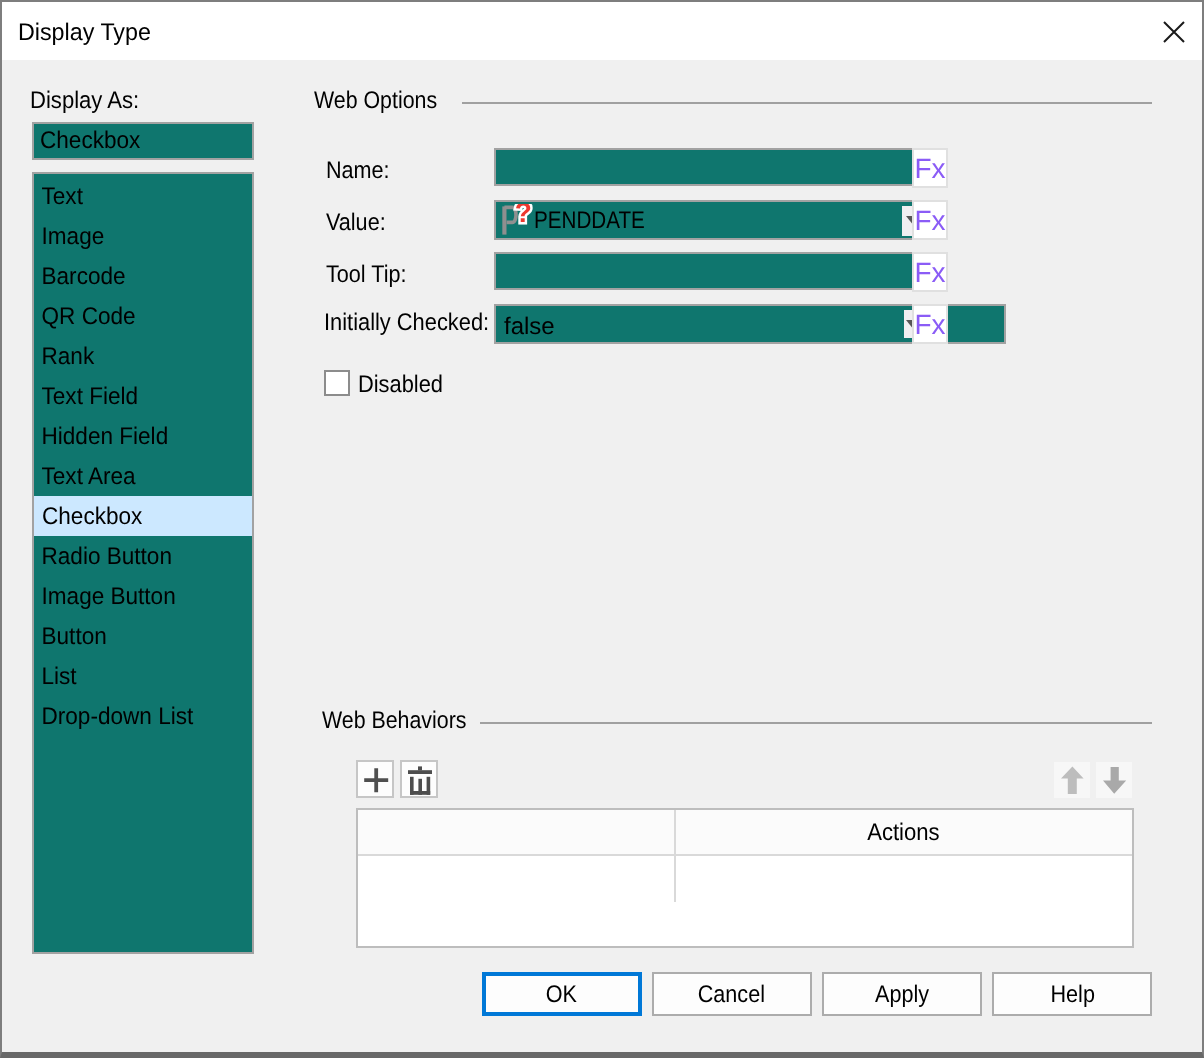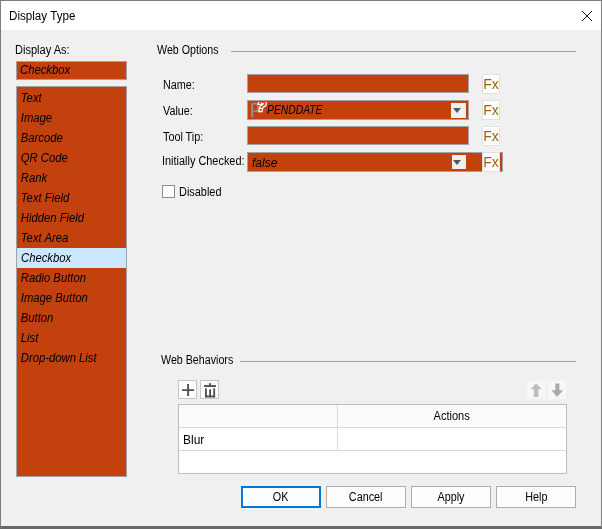--- a/index.html
+++ b/index.html
@@ -6,35 +6,35 @@
 body{width:602px;height:529px;position:relative;overflow:hidden;
   font-family:"Liberation Sans",sans-serif;font-size:12px;color:#000;
   background:#f0f0f0;}
 .abs{position:absolute;}
 #frame{position:absolute;left:0;top:0;width:600px;height:525px;
   border:1px solid #7e7e7e;border-bottom:3px solid #686868;z-index:90;pointer-events:none;}
 #titlebar{position:absolute;left:1px;top:1px;width:600px;height:29px;background:#fff;}
 #title{position:absolute;left:8px;top:8px;font-size:12px;transform:scaleX(0.97);transform-origin:0 0;}
 #closex{position:absolute;left:580px;top:9px;}
 
-.inputbox{position:absolute;background:#c2410c;border:1px solid #a2a2a2;box-sizing:border-box;font-style:italic;}
+.inputbox{position:absolute;background:#0f766e;border:1px solid #a2a2a2;box-sizing:border-box;}
 #displayas{left:15px;top:43px;transform:scaleX(0.92);transform-origin:0 0;}
 #dainput{left:16px;top:61px;width:111px;height:19px;}
 #dainput span{position:absolute;left:3px;top:1px;transform:scaleX(0.94);transform-origin:0 0;}
 #listbox{left:16px;top:86px;width:111px;height:391px;}
 .li{position:absolute;left:0;width:116px;height:20px;line-height:20px;padding-left:4px;box-sizing:border-box;transform:scaleX(0.94);transform-origin:0 0;}
 .li.sel{width:109px;transform:none;}
 .li.sel span{display:inline-block;transform:scaleX(0.94);transform-origin:0 0;}
 .sel{background:#cce8ff;}
 
 .grouplbl{position:absolute;transform:scaleX(0.89);transform-origin:0 0;}
 .hr{position:absolute;height:1px;background:#a0a0a0;}
 .flabel{position:absolute;left:163px;transform:scaleX(0.9);transform-origin:0 0;}
-.fx{position:absolute;left:482px;width:18px;height:20px;box-sizing:border-box;
-  background:#fff;border:1px solid #e0e0e0;color:#a16207;font-size:14px;text-align:center;line-height:18px;}
+.fx{position:absolute;left:456px;width:18px;height:20px;box-sizing:border-box;
+  background:#fff;border:1px solid #e0e0e0;color:#8b5cf6;font-size:14px;text-align:center;line-height:18px;}
 .combobtn{position:absolute;background:#f0eff1;}
 .tri{position:absolute;width:0;height:0;border-left:4.5px solid transparent;border-right:4.5px solid transparent;border-top:5px solid #565656;}
 
 .cb{position:absolute;background:#fff;border:1px solid #8c8c8c;box-sizing:border-box;width:13px;height:13px;}
 
 .toolbtn{position:absolute;width:19px;height:19px;box-sizing:border-box;background:#fdfdfd;border:1px solid #c6c6c6;}
 .arrbtn{position:absolute;width:18px;height:18px;background:#f7f7f7;}
 
 #tbl{position:absolute;left:178px;top:404px;width:389px;height:70px;box-sizing:border-box;
   background:#fff;border:1px solid #bdbdbd;}
@@ -140,21 +140,18 @@
 <div class="arrbtn" style="left:548px;top:381px;">
   <svg width="18" height="18" viewBox="0 0 18 18">
     <path d="M9.1 15.9 L3.5 9.2 H7.3 V2.5 H11.4 V9.2 H15.1 Z" fill="#a9a9a9"></path>
   </svg>
 </div>
 
 <div id="tbl">
   <div id="tblhead"></div>
   <div class="abs" style="left:158px;top:4px;width:229px;text-align:center;"><span style="display:inline-block;transform:scaleX(0.92);">Actions</span></div>
   <div class="abs" style="left:158px;top:0;width:1px;height:46px;background:#d9d9d9;"></div>
-  <div class="abs" style="left:0;top:23px;width:387px;height:23px;border-bottom:1px solid #d9d9d9;box-sizing:border-box;">
-    <span style="position:absolute;left:4px;top:5px;">Blur</span>
-  </div>
 </div>
 
 <div class="btn" style="left:241px;border:2px solid #0078d7;line-height:18px;"><span>OK</span></div>
 <div class="btn" style="left:326px;"><span>Cancel</span></div>
 <div class="btn" style="left:411px;text-decoration:underline;"><span>Apply</span></div>
 <div class="btn" style="left:496px;"><span>Help</span></div>
 
 </body></html>

